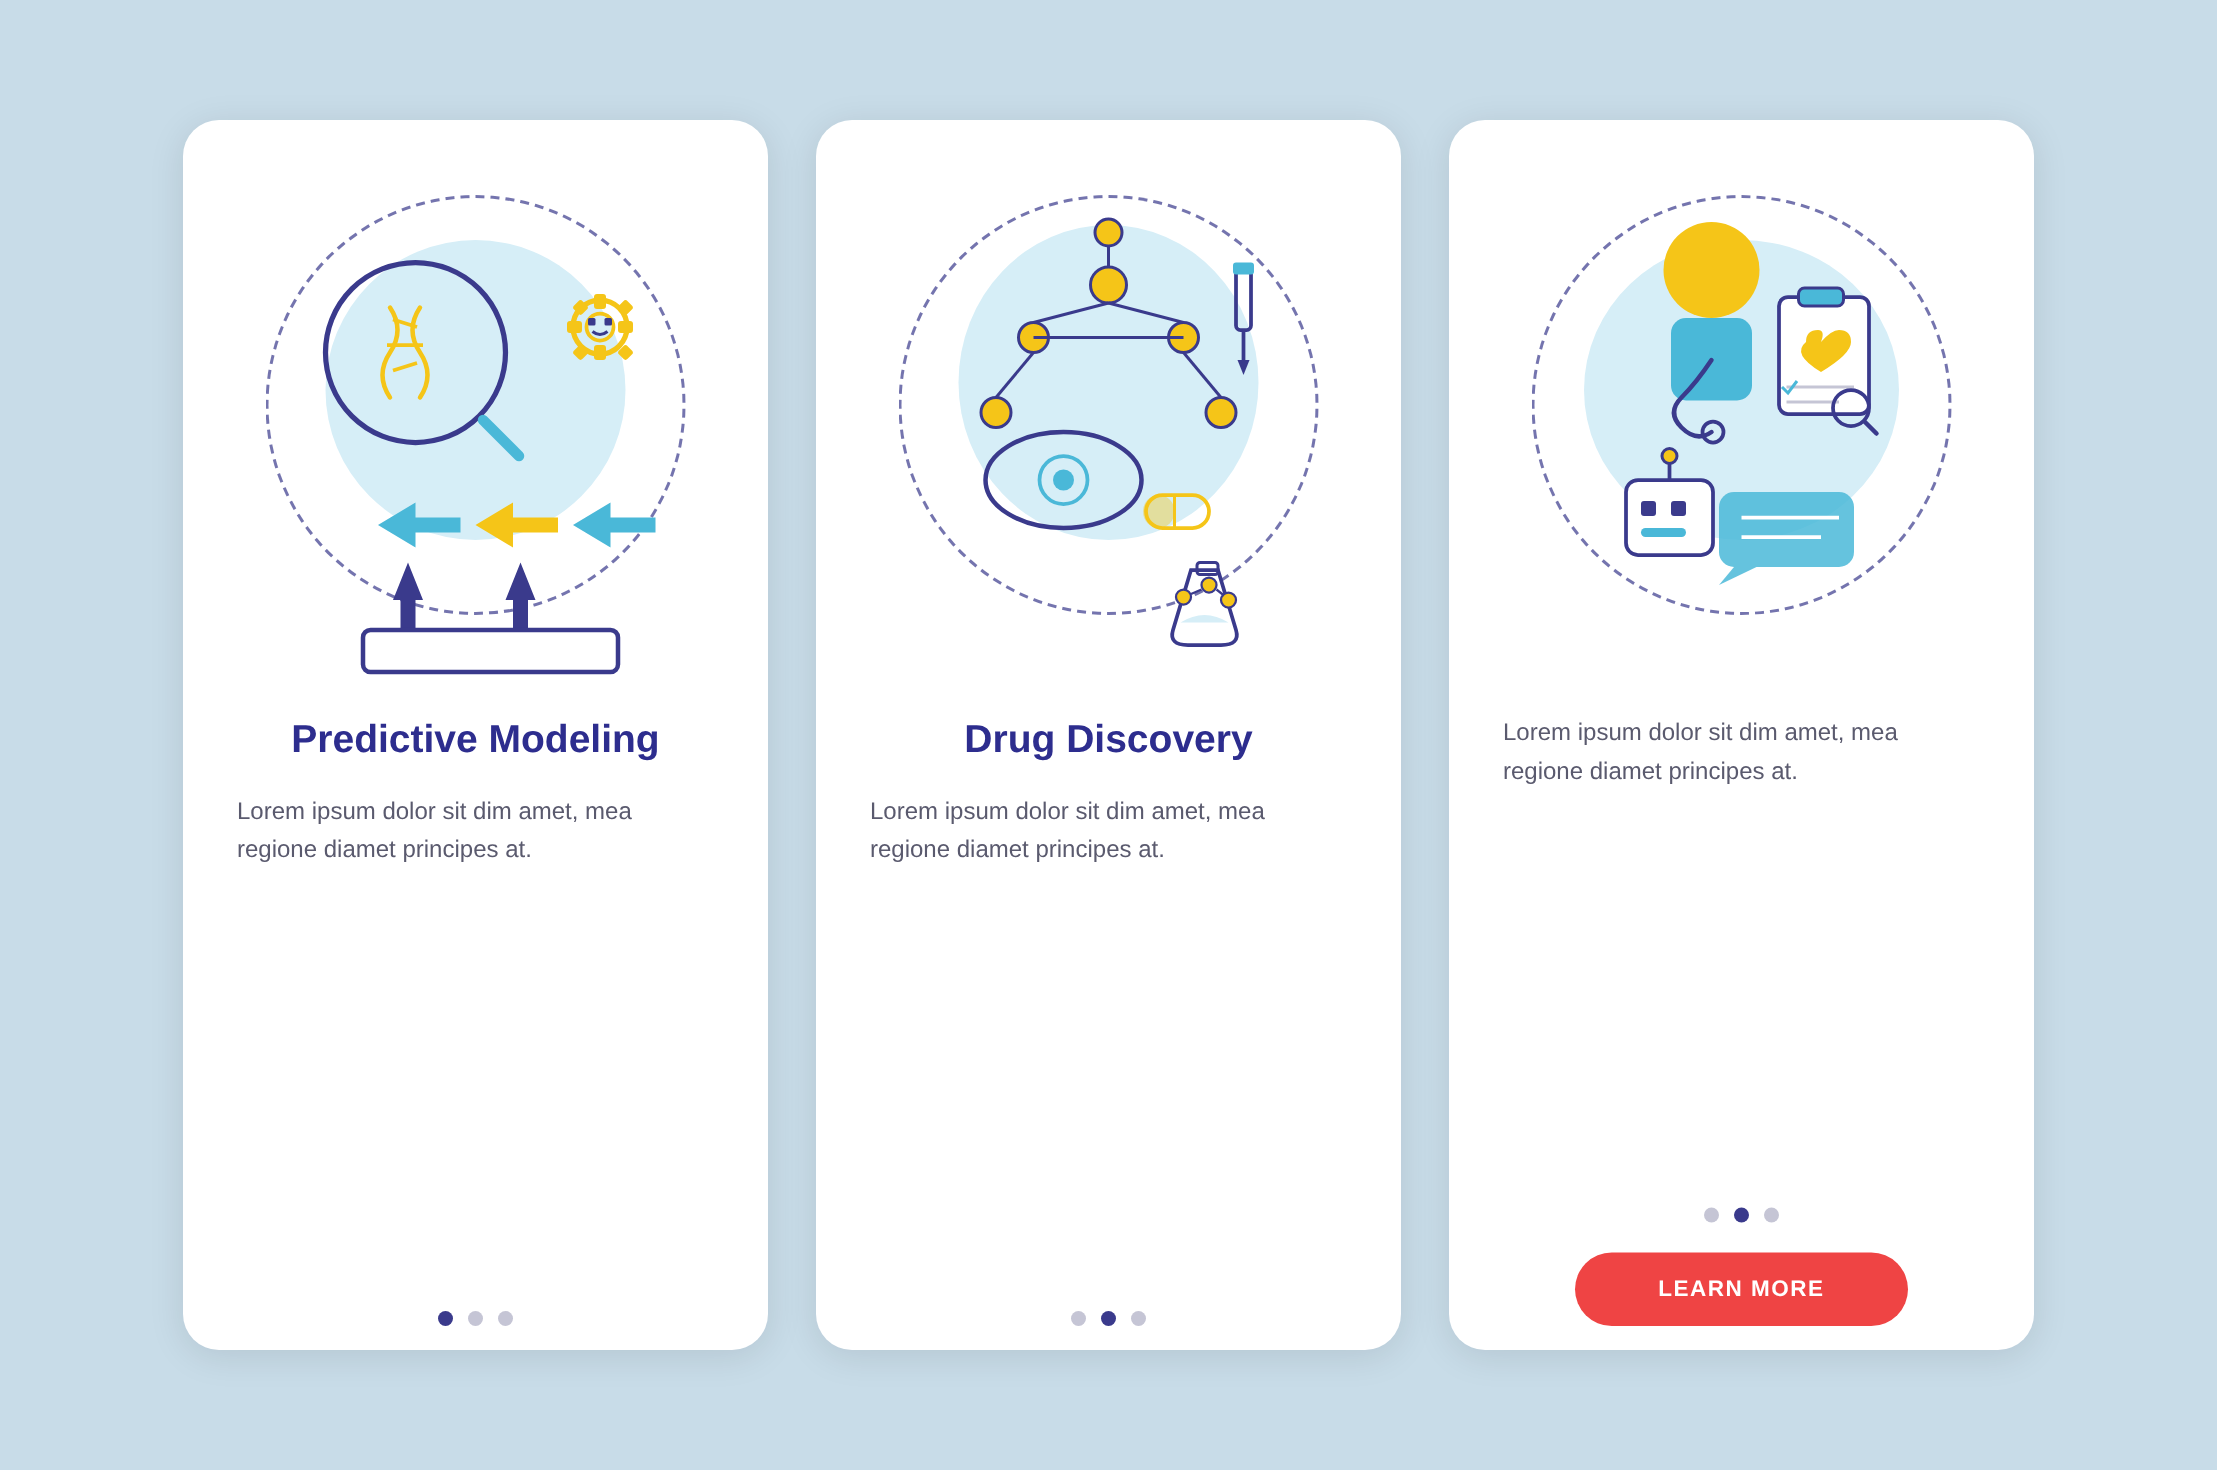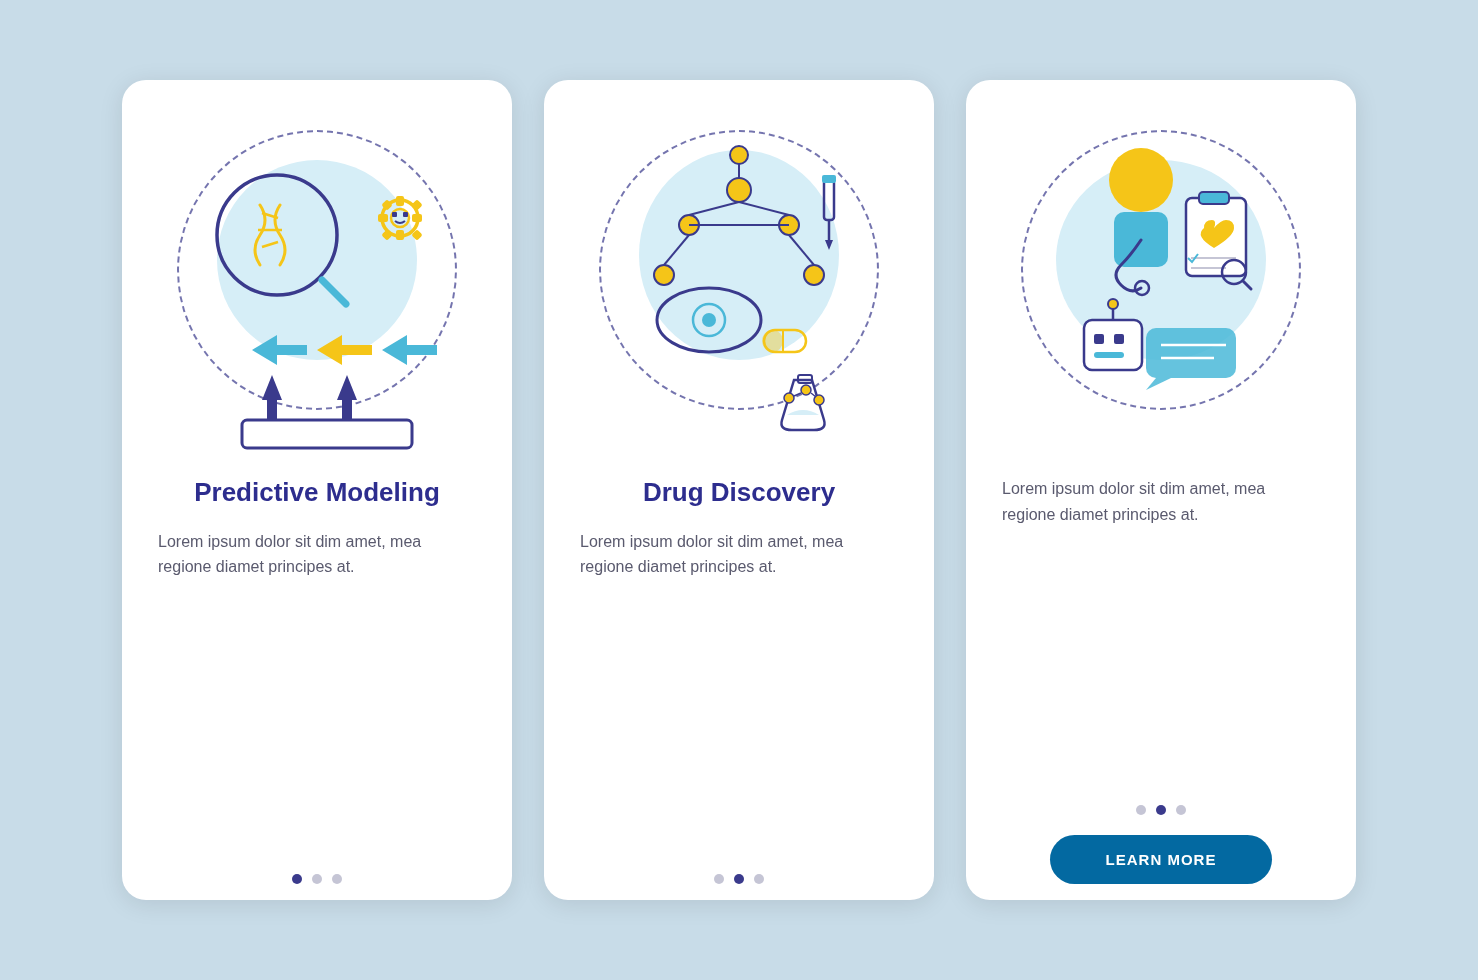--- a/index.html
+++ b/index.html
@@ -111,21 +111,21 @@
     .dot {
       width: 10px;
       height: 10px;
       border-radius: 50%;
       background: #c5c5d5;
     }
     .dot.active {
       background: #3a3a8c;
     }
     .learn-more-btn {
-      background: #0369a1;
+      background: #ef4444;
       color: #fff;
       border: none;
       border-radius: 30px;
       padding: 16px 56px;
       font-size: 15px;
       font-weight: 700;
       letter-spacing: 1px;
       cursor: pointer;
       margin-top: 20px;
       text-transform: uppercase;

